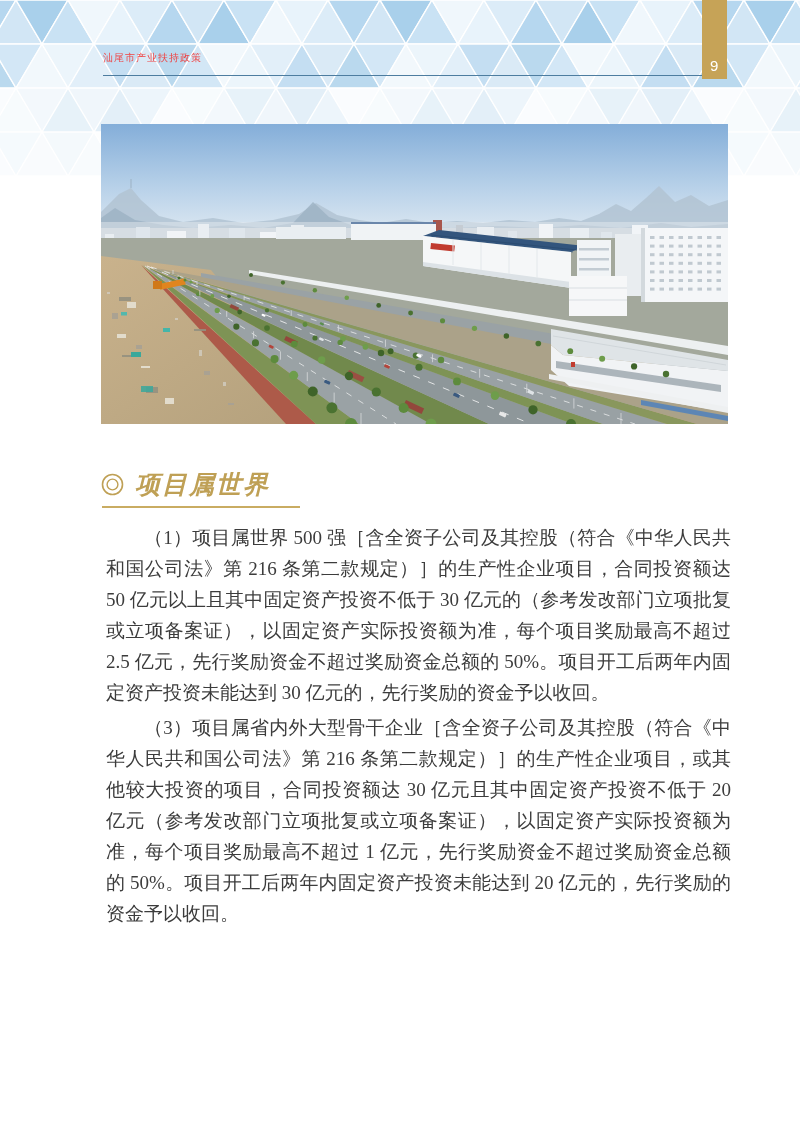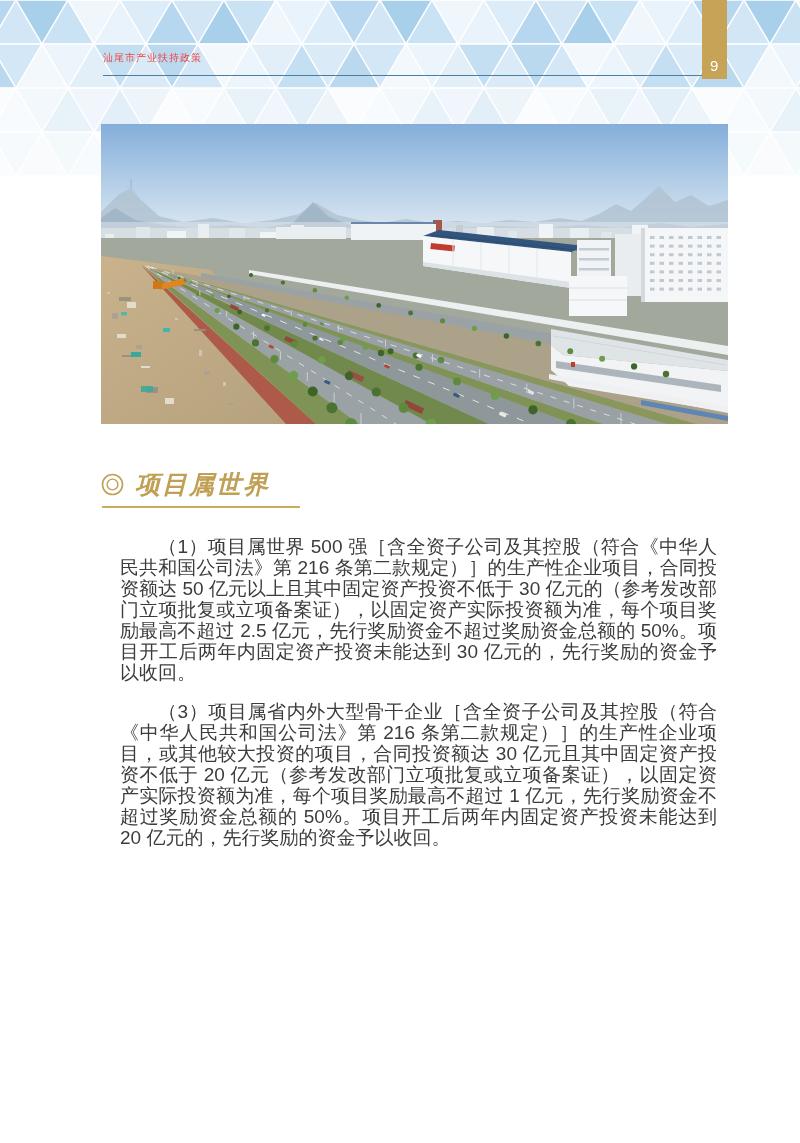--- a/index.html
+++ b/index.html
@@ -34,22 +34,22 @@
   }
   .section-title{
     font-size:25px;font-weight:bold;font-style:italic;letter-spacing:2px;color:#bfa055;
     white-space:nowrap;
   }
   .section-rule{position:absolute;left:102px;top:506px;width:198px;height:1.5px;background:#c9ac62;}
 
   
   .content{position:absolute;left:102px;top:518px;width:633px;color:#3c3c3c;}
   .content p{
-    margin:18px;font-size:19px;line-height:21px;text-align:justify;text-indent:2em;
-    font-family:Liberation Sans, sans-serif;
+    margin:4px;font-size:19px;line-height:31px;text-align:justify;text-indent:2em;
+    font-family:Liberation Serif, serif;
   }
 </style>
 </head>
 <body>
 
 <div class="page">
 
   <div class="header">
     <svg id="tri-svg" width="800" height="176">
         <polygon points="-36,0 16,0 -10,44" fill="#b6d7ef" opacity="1" stroke="#ffffff" stroke-width="1.4"></polygon>

